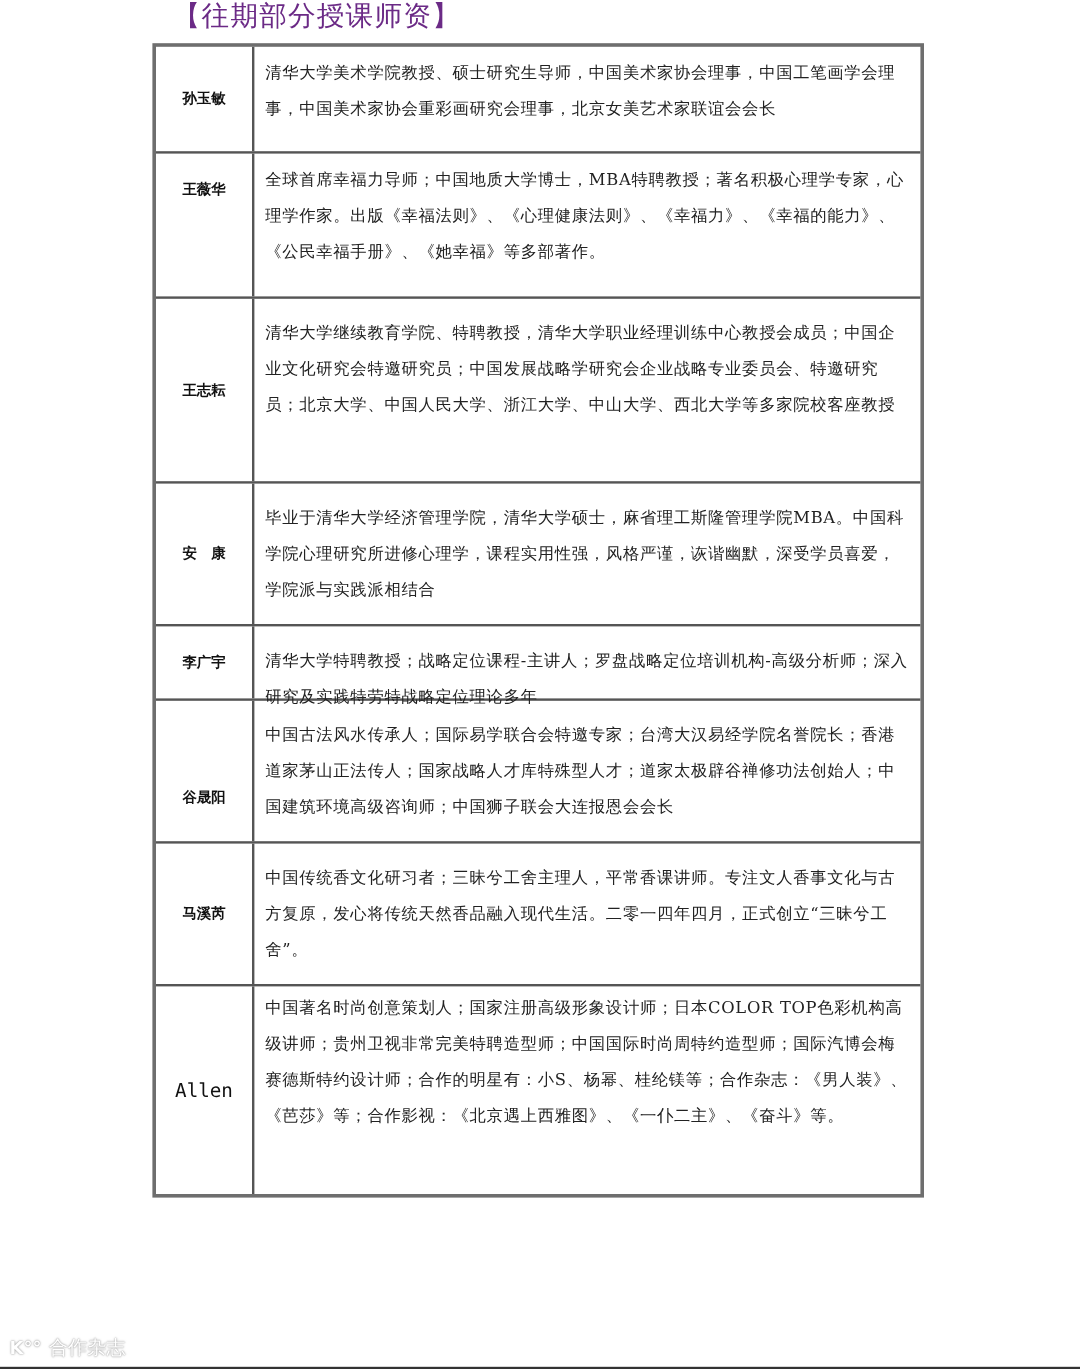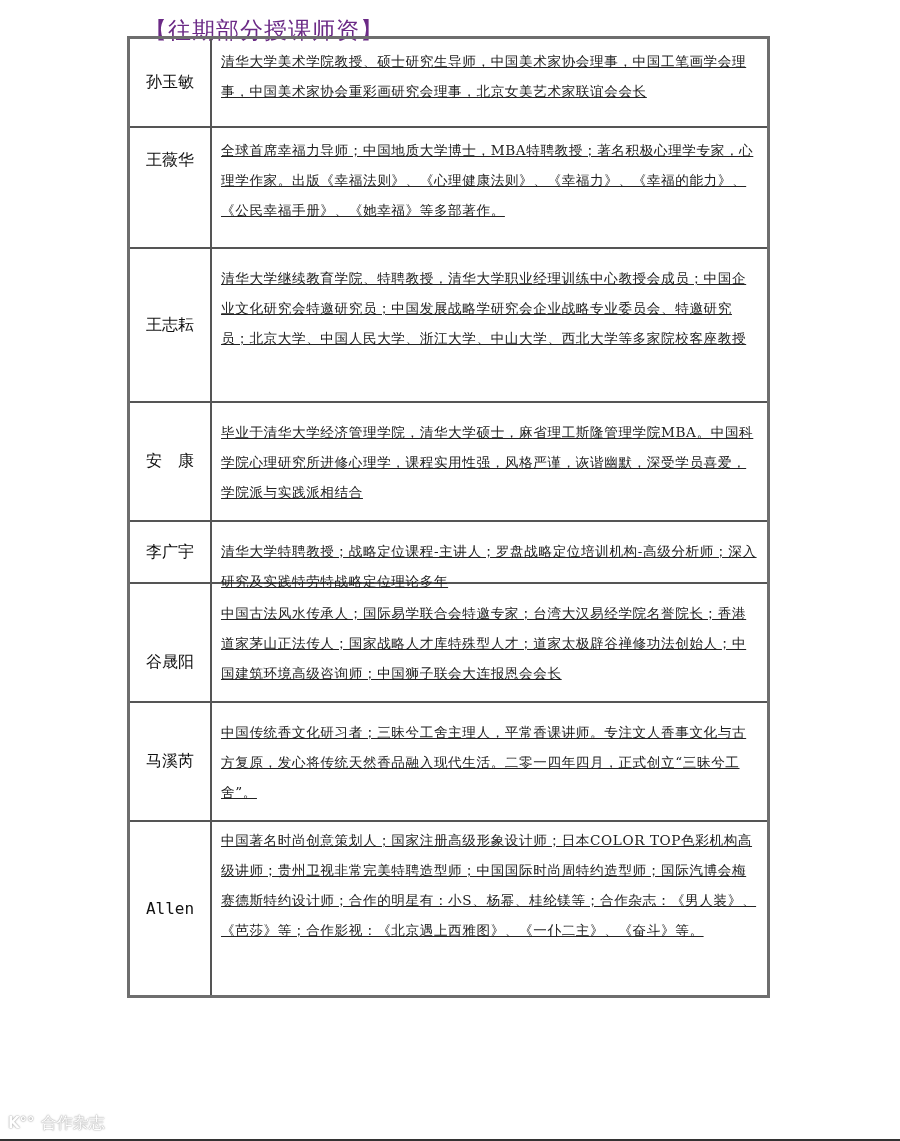--- a/index.html
+++ b/index.html
@@ -2,39 +2,39 @@
 <html><head>
   <meta charset="utf-8">
   <style>
     html, body { margin: 0; padding: 0; }
     body {
       width: 900px; height: 1141px; background: #ffffff; position: relative; overflow: hidden;
       font-family: "DejaVu Serif", "Liberation Serif", serif;
     }
     .title {
       position: absolute; left: 144px; top: 0px; height: 30px; line-height: 28px;
-      font-family: Liberation Sans, sans-serif;
-      font-size: 23px; color: #6b2a86; letter-spacing: 1px; margin-top: 16px;
+      font-family: Liberation Serif, serif;
+      font-size: 23px; color: #6b2a86; letter-spacing: 1px;
     }
     .tbl {
       position: absolute; left: 127px; top: 36px; width: 643px;
       border: 3px solid #6e6e6e; border-collapse: collapse; box-sizing: border-box;
     }
     .row { display: flex; border-top: 2px solid #555; box-sizing: border-box; }
     .row:first-child { border-top: none; }
     .name {
       width: 82px; flex: 0 0 82px; border-right: 2px solid #555;
       display: flex; align-items: center; justify-content: center;
       font-family: "DejaVu Sans", "Liberation Sans", sans-serif;
-      font-size: 16px; font-weight: normal; color: #111; box-sizing: border-box;
+      font-size: 12px; font-weight: bold; color: #111; box-sizing: border-box;
     }
     .name.latin { font-family: "DejaVu Sans Mono", "Liberation Mono", monospace; font-weight: normal; font-size: 16px; }
     .desc {
       flex: 1; padding: 7px 8px 0 9px; box-sizing: border-box;
-      font-size: 13.6px; line-height: 30px; color: #222; letter-spacing: 0.6px; text-decoration: underline;
+      font-size: 13.6px; line-height: 30px; color: #222; letter-spacing: 0.6px;
     }
     .footer-logo {
       position: absolute; left: 8px; top: 1112px; height: 22px;
       display: flex; align-items: center; gap: 6px;
       font-family: "DejaVu Sans", "Liberation Sans", sans-serif;
       font-size: 16px; color: #fff;
       text-shadow: 0 0 1px #999, 0 0 2px #aaa;
     }
     .logo-mark { font-size: 15px; font-weight: bold; }
     .bottom-line { position: absolute; left: 0; top: 1139px; width: 900px; height: 2px; background: #333; }

